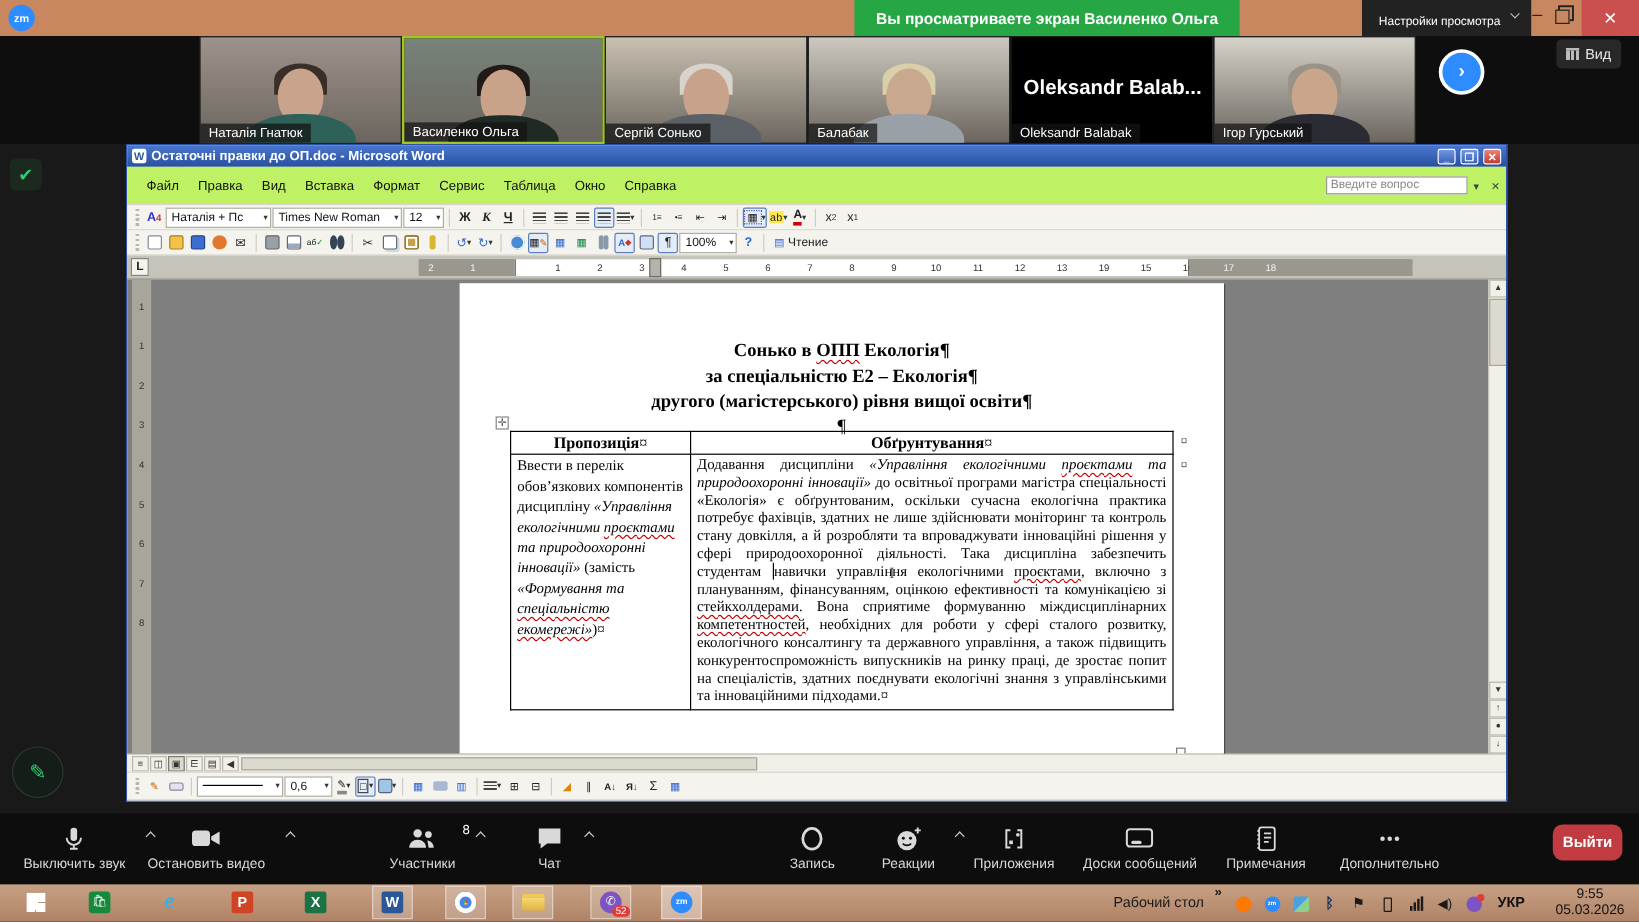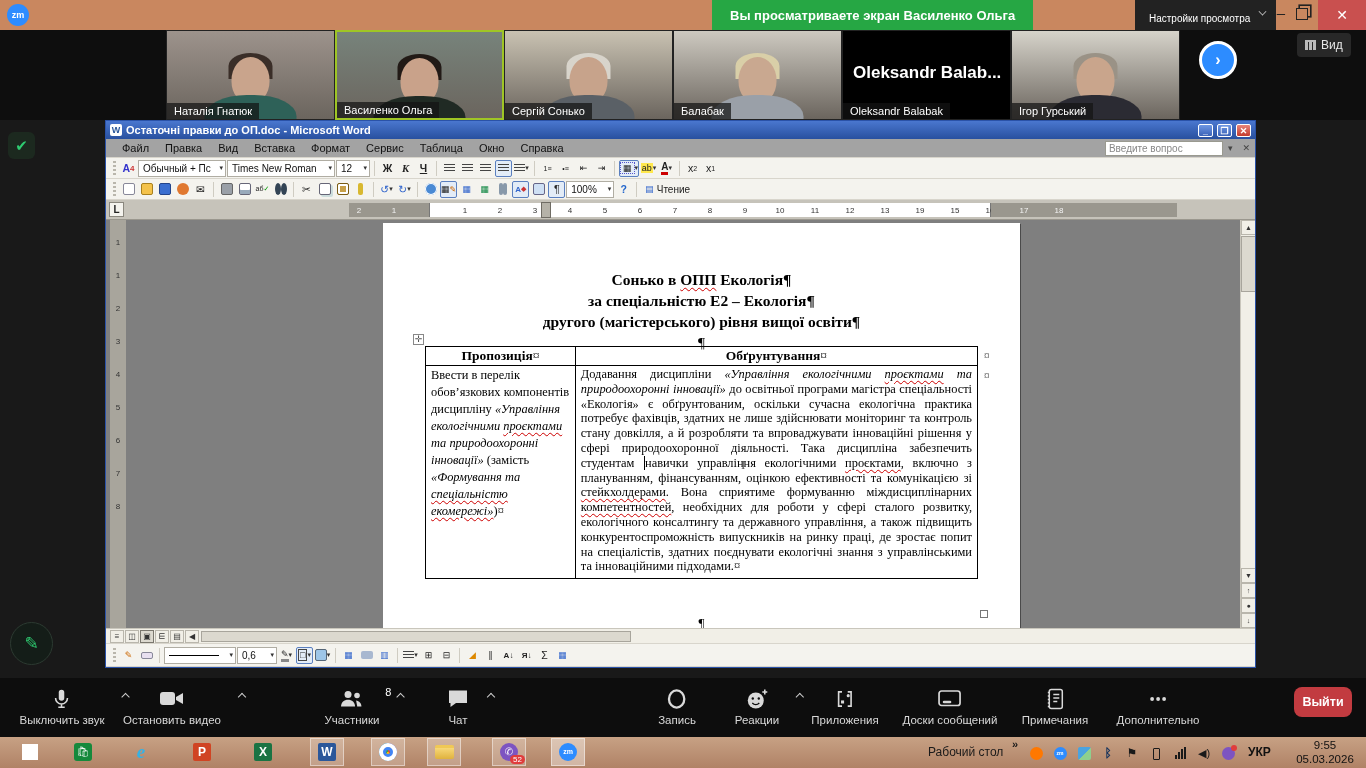--- a/index.html
+++ b/index.html
@@ -67,21 +67,21 @@
   #word { position:absolute; left:105px; top:0px; width:1151px; height:548px;
           border:1px solid #2a52a8; background:#efeee8; display:flex; flex-direction:column; }
   #w-title { height:18px; background:linear-gradient(180deg,#4a77cf,#28509f); color:#fff;
              font-size:11px; font-weight:bold; display:flex; align-items:center; padding:0 4px; gap:4px; }
   #w-title .wicon { width:12px; height:12px; background:#fff; color:#2b579a; font-size:9px;
                     font-weight:bold; text-align:center; line-height:12px; border-radius:2px; }
   #w-title .spacer { flex:1; }
   .wbtn { width:15px; height:13px; font-size:9px; line-height:12px; text-align:center; color:#fff;
           background:linear-gradient(#6f97e3,#3a62b7); border:1px solid #fff; border-radius:2px; }
   .wbtn.close { background:linear-gradient(#e8857a,#c23b2e); }
-  #w-menu { height:19px; background:#a3a3a3; border-bottom:1px solid #d8d5cc; display:flex;
+  #w-menu { height:32px; background:#bef264; border-bottom:1px solid #d8d5cc; display:flex;
             align-items:center; font-size:11px; color:#111; padding-left:8px; }
   #w-menu .menu-item { padding:2px 8px; }
   #w-menu .fill { flex:1; }
   #ask-box { width:118px; height:15px; background:#fff; border:1px solid #9a9a90; font-size:10px;
              color:#888; padding:1px 3px; overflow:hidden; white-space:nowrap; }
   .mini { font-size:9px; color:#444; padding:0 5px; }
   .toolbar { height:21px; background:#f4f3ee; border-bottom:1px solid #d8d5cc; display:flex;
              align-items:center; padding-left:4px; gap:1px; }
   .grip { width:3px; height:15px; margin:0 3px;
           background:repeating-linear-gradient(180deg,#b9b6ac 0 2px,transparent 2px 4px); }
@@ -251,21 +251,21 @@
       <span class="mini">▾</span>
       <span class="mini">✕</span>
     </div>
     <div class="toolbar" id="fmtbar">
         <div class="grip"></div>
         <div class="tico">
           <b style="color:#33c">А</b>
           <b style="color:#c33;font-size:8px">4</b>
         </div>
         <div class="tdd" style="width: 88px;">
-          <span style="flex: 1 1 0%; overflow: hidden;">Обычный + Пс</span>
+          <span style="flex: 1 1 0%; overflow: hidden;">Наталія + Пс</span>
           <span class="caret">▾</span>
         </div>
         <div class="tdd" style="width: 108px;">
           <span style="flex: 1 1 0%; overflow: hidden;">Times New Roman</span>
           <span class="caret">▾</span>
         </div>
         <div class="tdd" style="width: 34px;">
           <span style="flex: 1 1 0%; overflow: hidden;">12</span>
           <span class="caret">▾</span>
         </div>

